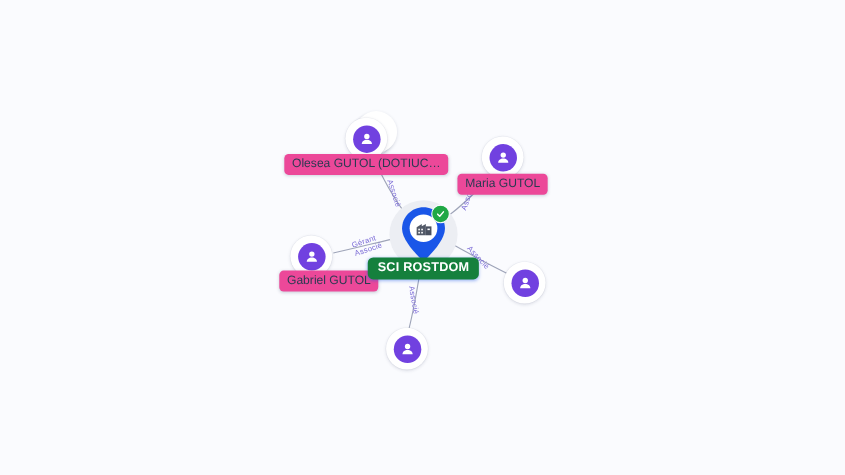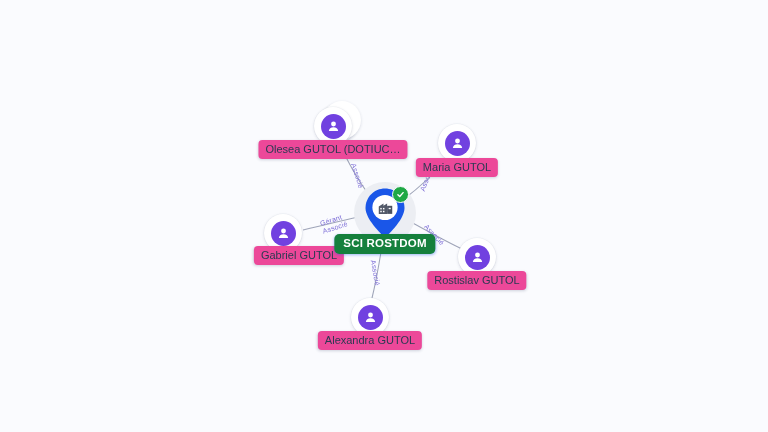--- a/index.html
+++ b/index.html
@@ -159,33 +159,31 @@
   <div class="person-node" style="left:477px;top:257px;">
     <div class="avatar-disc">
       <div class="avatar-circle">
         <svg width="15" height="15" viewBox="0 0 24 24" fill="#ffffff">
           <circle cx="12" cy="8" r="3.9"></circle>
           <path d="M4.6 19.2c0-3.9 3.3-6.2 7.4-6.2s7.4 2.3 7.4 6.2z"></path>
         </svg>
       </div>
     </div>
   </div>
-  <div class="node-label" style="left:477px;top:271px;">Rostislav GUTOL</div>
 
   <div class="person-node" style="left:370px;top:317px;">
     <div class="avatar-disc">
       <div class="avatar-circle">
         <svg width="15" height="15" viewBox="0 0 24 24" fill="#ffffff">
           <circle cx="12" cy="8" r="3.9"></circle>
           <path d="M4.6 19.2c0-3.9 3.3-6.2 7.4-6.2s7.4 2.3 7.4 6.2z"></path>
         </svg>
       </div>
     </div>
   </div>
-  <div class="node-label" style="left:370px;top:331px;">Alexandra GUTOL</div>
 
   <div class="company-node" style="left:385px;top:213px;">
     <div class="pin-halo"></div>
     <div class="pin-wrap">
       <svg class="pin-shape" width="46" height="54" viewBox="0 0 46 54" xmlns="http://www.w3.org/2000/svg">
         <path d="M23 2.5 C12.2 2.5 3.5 11.2 3.5 22 C3.5 34.5 23 51.5 23 51.5
                  C23 51.5 42.5 34.5 42.5 22 C42.5 11.2 33.8 2.5 23 2.5 Z" fill="#1A56E8"></path>
         <circle cx="23" cy="21.5" r="12.6" fill="#ffffff"></circle>
       </svg>
       <div class="pin-glyph">

